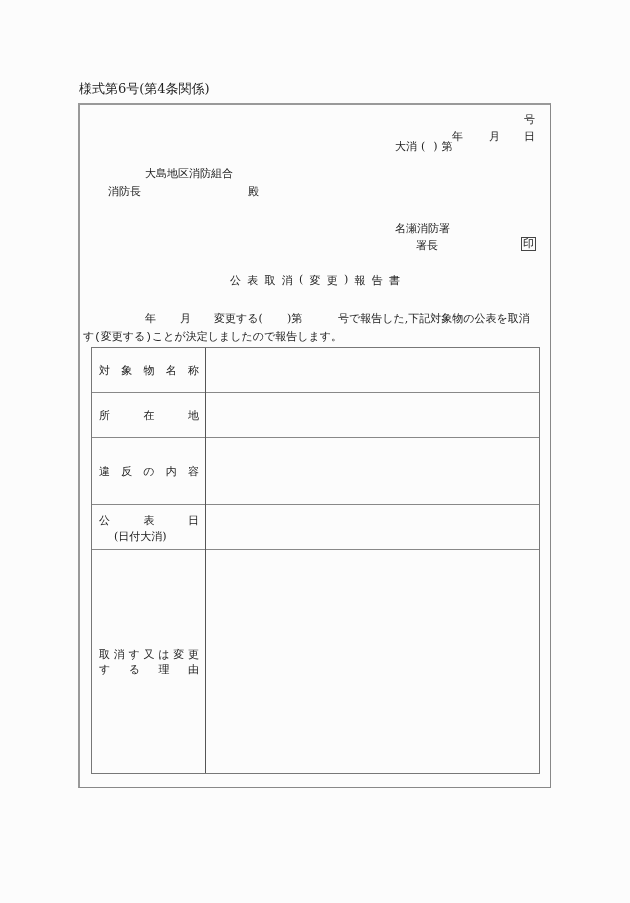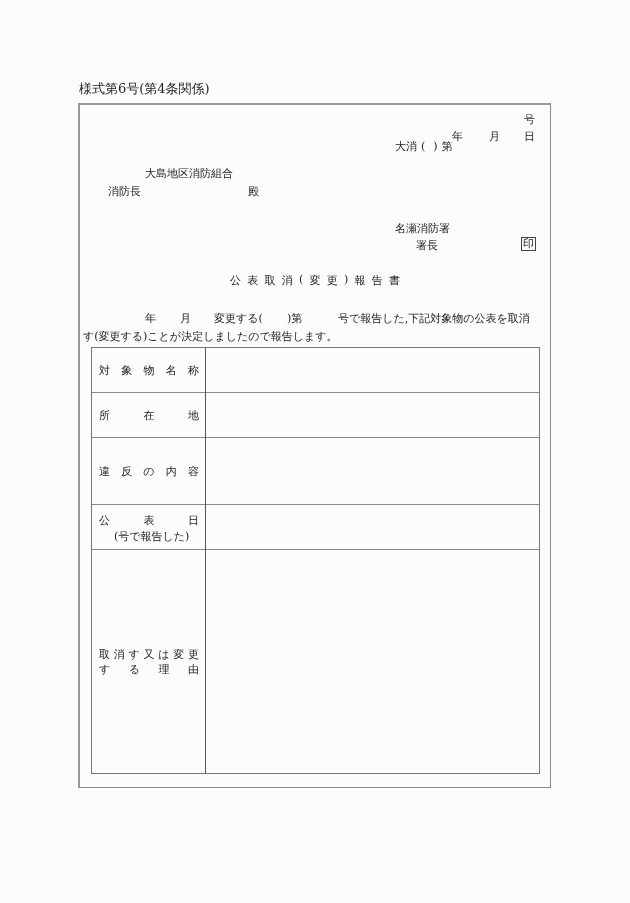--- a/index.html
+++ b/index.html
@@ -69,21 +69,21 @@
   <span>報</span>
   <span>告</span>
   <span>書</span>
 </div>
 
 <div class="abs" style="left:145px; top:311px;">年</div>
 <div class="abs" style="left:180px; top:311px;">月</div>
 <div class="abs" style="left:214px; top:311px;">変更する(</div>
 <div class="abs" style="left:287px; top:311px;">)第</div>
 <div class="abs" style="left:338px; top:311px;text-align:center;">号で報告した,下記対象物の公表を取消</div>
-<div class="abs" style="left:83px; top:329px;">す(変更する)ことが決定しましたので報告します。</div>
+<div class="abs" style="left:83px; top:329px;font-family:Liberation Mono, monospace;">す(変更する)ことが決定しましたので報告します。</div>
 
 <div class="table">
   <div class="row" style="top:0; height:45px;">
     <div class="label" style="top:15px;">
       <span>対</span>
       <span>象</span>
       <span>物</span>
       <span>名</span>
       <span>称</span>
     </div>
@@ -106,21 +106,21 @@
       <span>容</span>
     </div>
     <div class="value-cell"></div>
   </div>
   <div class="row" style="top:157px; height:45px;">
     <div class="label" style="top:8px;">
       <span>公</span>
       <span>表</span>
       <span>日</span>
     </div>
-    <div class="abs" style="left:22px; top:24px;">(号で報告した)</div>
+    <div class="abs" style="left:22px; top:24px;">(日付大消)</div>
     <div class="value-cell"></div>
   </div>
   <div class="row last" style="top:202px; height:223px;">
     <div class="label" style="top:97px;">
       <span>取</span>
       <span>消</span>
       <span>す</span>
       <span>又</span>
       <span>は</span>
       <span>変</span>

